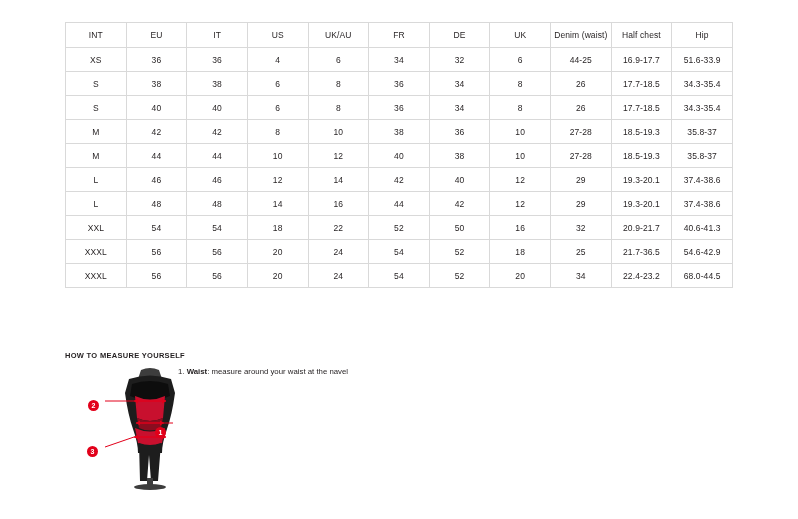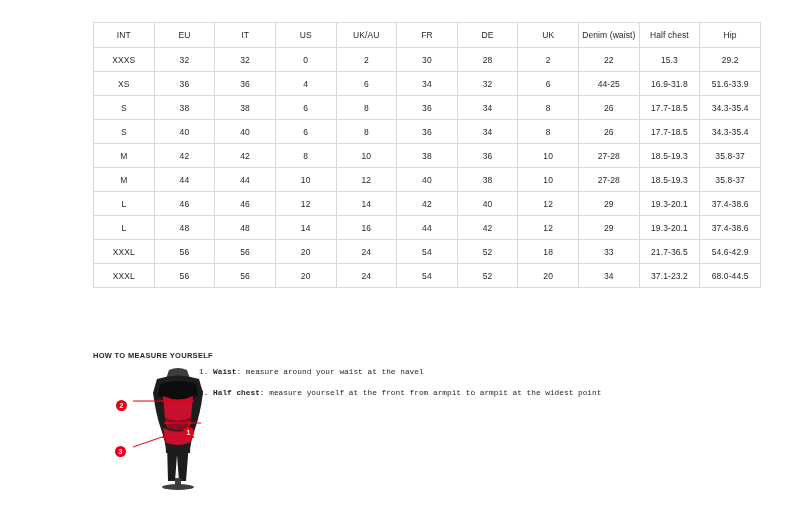--- a/index.html
+++ b/index.html
@@ -12,21 +12,20 @@
     height: 519px;
     font-family: "Liberation Sans", sans-serif;
     color: #231f20;
     position: relative;
     overflow: hidden;
   }
   .page {
     position: relative;
     width: 676px;
     height: 519px;
-    margin-left: 28px;
   }
   
   .table-wrap {
     position: absolute;
     left: 65px;
     top: 22px;
     width: 668px;
   }
   table.size-table {
     border-collapse: collapse;
@@ -60,24 +59,23 @@
   }
   .figure {
     position: absolute;
     left: 95px;
     top: 366px;
     width: 110px;
     height: 125px;
   }
   .instructions {
     position: absolute;
-    left: 171px;
+    left: 178px;
     top: 367px;
     width: 430px;
-    font-family: Liberation Mono, monospace;
   }
   .instructions p {
     margin: 0 0 11px 0;
     font-size: 7.8px;
     line-height: 10px;
     color: #231f20;
   }
   .instructions p b {
     font-weight: bold;
   }
@@ -114,43 +112,30 @@
           <td>FR</td>
           <td>DE</td>
           <td>UK</td>
           <td>Denim (waist)</td>
           <td>Half chest</td>
           <td>Hip</td>
         </tr>
       </thead>
       <tbody>
         <tr>
-          <td>XXXS</td>
-          <td>32</td>
-          <td>32</td>
-          <td>0</td>
-          <td>2</td>
-          <td>30</td>
-          <td>28</td>
-          <td>2</td>
-          <td>22</td>
-          <td>15.3</td>
-          <td>29.2</td>
-        </tr>
-        <tr>
           <td>XS</td>
           <td>36</td>
           <td>36</td>
           <td>4</td>
           <td>6</td>
           <td>34</td>
           <td>32</td>
           <td>6</td>
           <td>44-25</td>
-          <td>16.9-31.8</td>
+          <td>16.9-17.7</td>
           <td>51.6-33.9</td>
         </tr>
         <tr>
           <td>S</td>
           <td>38</td>
           <td>38</td>
           <td>6</td>
           <td>8</td>
           <td>36</td>
           <td>34</td>
@@ -218,43 +203,56 @@
           <td>14</td>
           <td>16</td>
           <td>44</td>
           <td>42</td>
           <td>12</td>
           <td>29</td>
           <td>19.3-20.1</td>
           <td>37.4-38.6</td>
         </tr>
         <tr>
+          <td>XXL</td>
+          <td>54</td>
+          <td>54</td>
+          <td>18</td>
+          <td>22</td>
+          <td>52</td>
+          <td>50</td>
+          <td>16</td>
+          <td>32</td>
+          <td>20.9-21.7</td>
+          <td>40.6-41.3</td>
+        </tr>
+        <tr>
           <td>XXXL</td>
           <td>56</td>
           <td>56</td>
           <td>20</td>
           <td>24</td>
           <td>54</td>
           <td>52</td>
           <td>18</td>
-          <td>33</td>
+          <td>25</td>
           <td>21.7-36.5</td>
           <td>54.6-42.9</td>
         </tr>
         <tr>
           <td>XXXL</td>
           <td>56</td>
           <td>56</td>
           <td>20</td>
           <td>24</td>
           <td>54</td>
           <td>52</td>
           <td>20</td>
           <td>34</td>
-          <td>37.1-23.2</td>
+          <td>22.4-23.2</td>
           <td>68.0-44.5</td>
         </tr>
       </tbody>
     </table>
   </div>
 
   <div class="howto-title">HOW TO MEASURE YOURSELF</div>
 
   <div class="figure">
     <svg width="110" height="125" viewBox="0 0 110 125" xmlns="http://www.w3.org/2000/svg">
@@ -295,18 +293,15 @@
   </div>
 
   <div class="num-badge badge-1">1</div>
   <div class="num-badge badge-2">2</div>
   <div class="num-badge badge-3">3</div>
 
   <div class="instructions">
     <p>
       <span>1. </span><b>Waist</b><span>: measure around your waist at the navel</span>
     </p>
-    <p>
-      <span>2. </span><b>Half chest</b><span>: measure yourself at the front from armpit to armpit at the widest point</span>
-    </p>
   </div>
 
 </div>
 
 </body></html>

